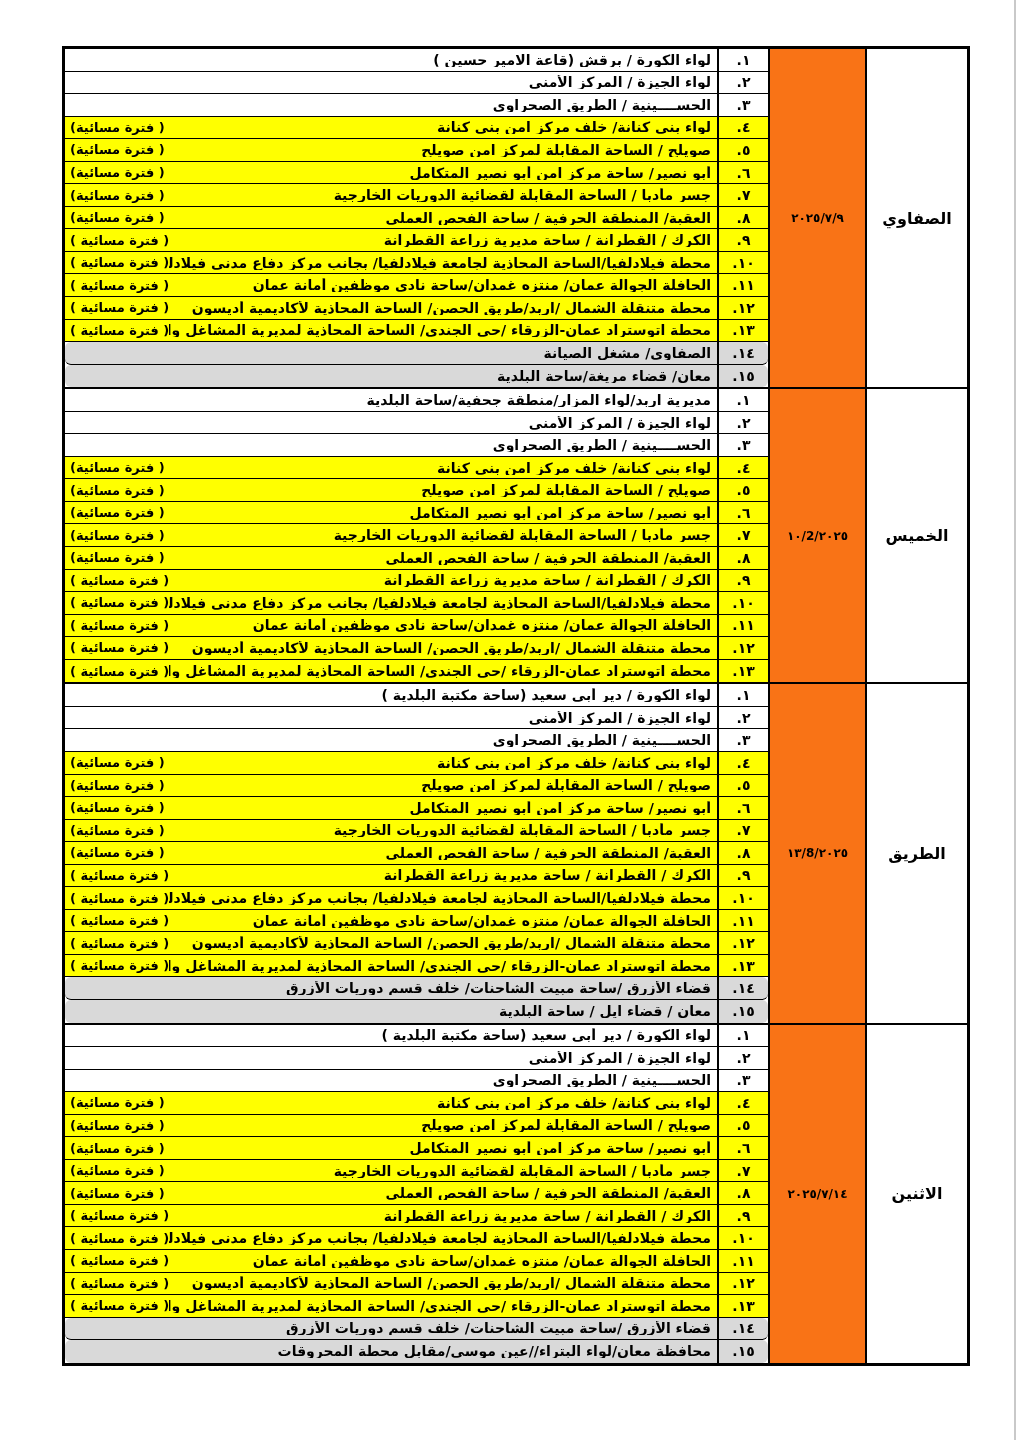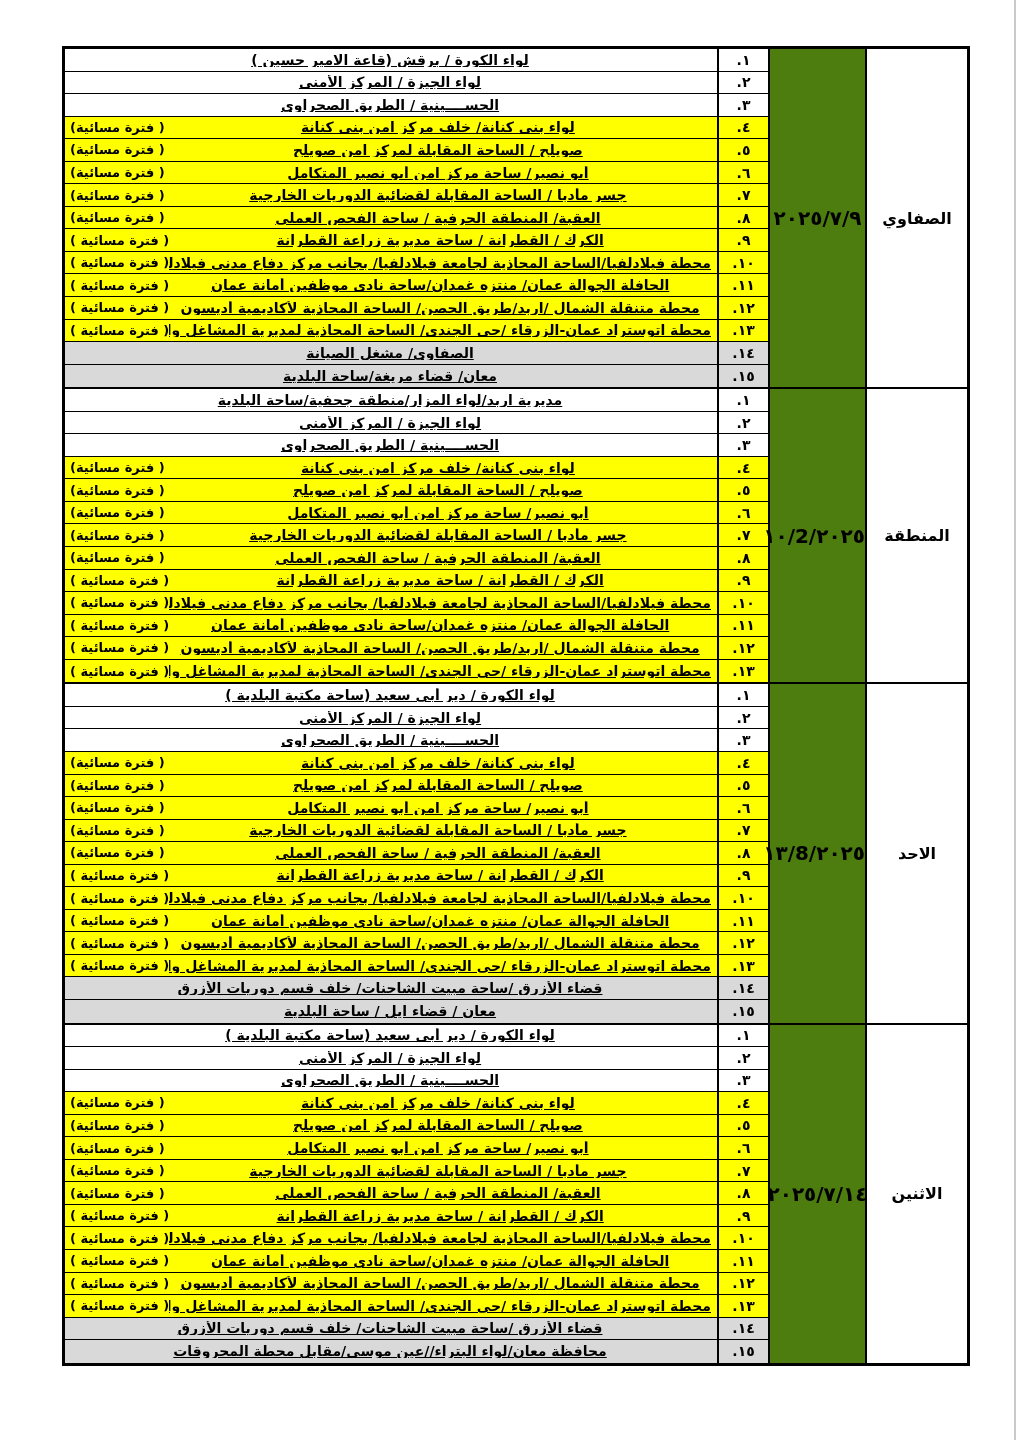--- a/index.html
+++ b/index.html
@@ -19,36 +19,34 @@
     border: 3px solid #000;
     background: #fff;
   }
   .section { display: flex; }
   .section:not(:last-child) { border-bottom: 2.5px solid #000; }
   .rows { flex: 1 1 auto; min-width: 0; border-right: 2.5px solid #000; }
   .row { display: flex; height: 22.55px; }
   .row:not(:last-child) { border-bottom: 1.2px solid #000; }
   .bg-white  { background: #ffffff; }
   .bg-yellow { background: #ffff00; }
-  .bg-gray   { background: #d9d9d9; }
+  .bg-gray   { background: #d9d9d9; border-radius: 6px; }
   .loc {
     flex: 1 1 auto; min-width: 0;
     display: flex; align-items: center;
     direction: rtl;
     overflow: hidden;
     padding: 0 6px 0 4px;
   }
   .loc-text {
     flex: 1 1 auto; min-width: 0;
-    text-align: center;
     white-space: nowrap;
     overflow: hidden;
     font-size: 14px;
     line-height: 1;
-    text-decoration: underline;
   }
   .note {
     flex: 0 0 auto;
     white-space: nowrap;
     font-size: 13px;
     line-height: 1;
     padding-left: 1px;
   }
   .num {
     flex: 0 0 51px; width: 51px;
@@ -56,22 +54,22 @@
     display: flex; align-items: center; justify-content: center;
     direction: rtl;
     font-size: 14px;
     line-height: 1;
   }
   .date-cell {
     flex: 0 0 97px; width: 97px;
     border-right: 2.5px solid #000;
     display: flex; align-items: center; justify-content: center;
     direction: rtl;
-    font-size: 20px;
-    background: #4d7c0f;
+    font-size: 12px;
+    background: #f97316;
     letter-spacing: 1px;
   }
   .day-cell {
     flex: 0 0 100px; width: 100px;
     display: flex; align-items: center; justify-content: center;
     direction: rtl;
     font-size: 16px;
     background: #fff;
   }
   .scan-edge {
@@ -278,21 +276,21 @@
         </div>
         <div class="row bg-yellow">
           <div class="loc">
             <span class="loc-text">محطة اتوستراد عمان-الزرقاء /حي الجندي/ الساحة المحاذية لمديرية المشاغل والصيانة سلطة المياه</span>
             <span class="note">( فترة مسائية )</span>
           </div>
           <div class="num">١٣.</div>
         </div>
       </div>
     <div class="date-cell">٢٠٢٥/2/١٠</div>
-    <div class="day-cell">المنطقة</div>
+    <div class="day-cell">الخميس</div>
   </div>
 
   <div class="section">
     <div class="rows">
         <div class="row bg-white">
           <div class="loc">
             <span class="loc-text">لواء الكورة / دير أبي سعيد (ساحة مكتبة البلدية )</span>
           </div>
           <div class="num">١.</div>
         </div>
@@ -385,21 +383,21 @@
           <div class="num">١٤.</div>
         </div>
         <div class="row bg-gray">
           <div class="loc">
             <span class="loc-text">معان / قضاء ايل / ساحة البلدية</span>
           </div>
           <div class="num">١٥.</div>
         </div>
       </div>
     <div class="date-cell">٢٠٢٥/8/١٣</div>
-    <div class="day-cell">الاحد</div>
+    <div class="day-cell">الطريق</div>
   </div>
 
   <div class="section">
     <div class="rows">
         <div class="row bg-white">
           <div class="loc">
             <span class="loc-text">لواء الكورة / دير أبي سعيد (ساحة مكتبة البلدية )</span>
           </div>
           <div class="num">١.</div>
         </div>

